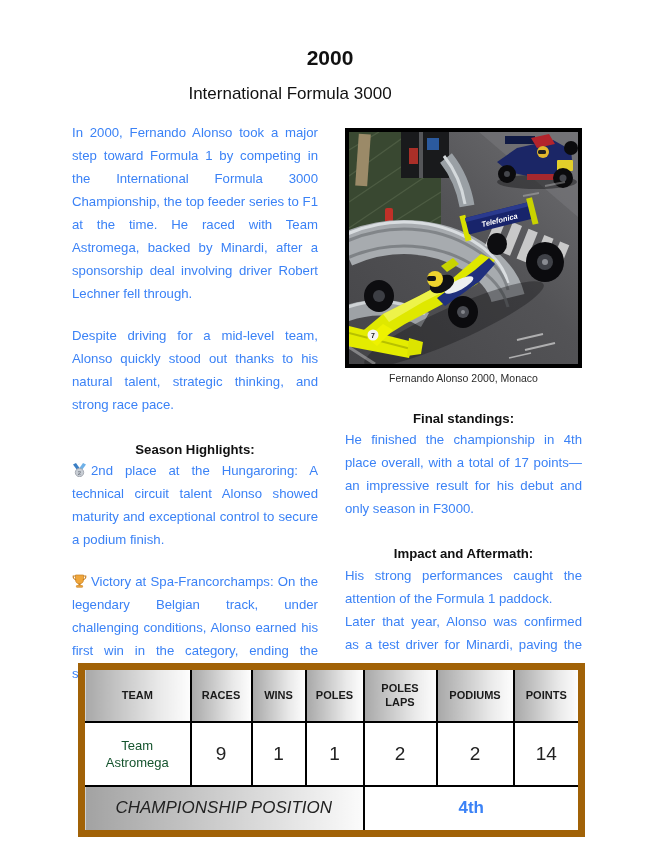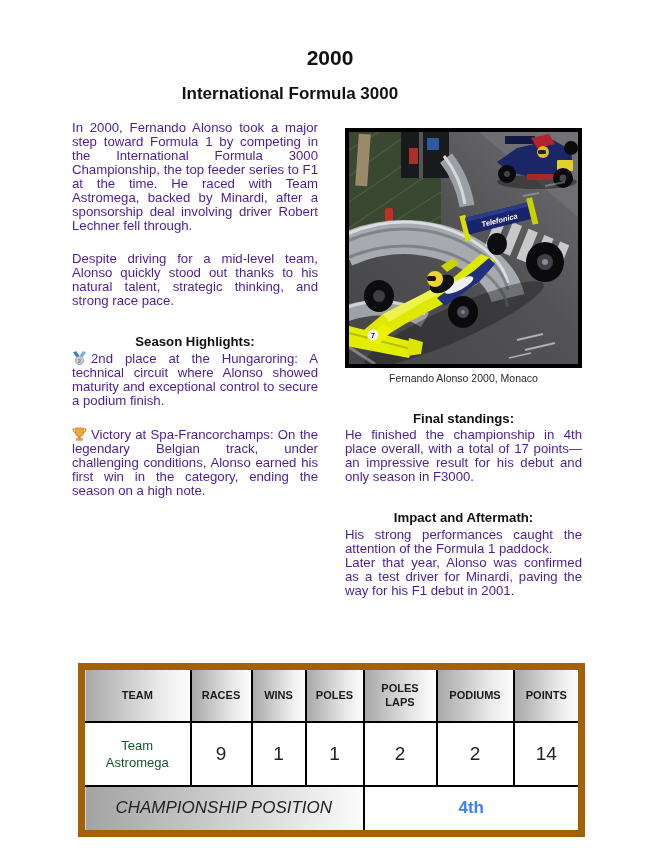--- a/index.html
+++ b/index.html
@@ -8,26 +8,26 @@
     width:660px; height:858px; position:relative; overflow:hidden;
     font-family:"Liberation Sans","DejaVu Sans",sans-serif;
     color:#3d3d3d;
   }
   .page-title {
     position:absolute; top:46px; left:0; width:660px; text-align:center;
     font-size:21px; font-weight:bold; color:#111;
   }
   .page-subtitle {
     position:absolute; top:84px; left:0; width:580px; text-align:center;
-    font-size:17px; font-weight:bold; color:#111;
+    font-size:17px; font-weight:normal; color:#111;
   }
   .col-left  { position:absolute; left:72px;  top:121px; width:246px; }
   .col-right { position:absolute; left:345px; top:128px; width:237px; }
   .body-text {
-    font-size:13.2px; line-height:14px; text-align:justify; color:#4c1d95;
+    font-size:13.2px; line-height:23px; text-align:justify; color:#3b82f6;
   }
   .gap-top { margin-top:19px; }
   .col-heading {
     font-size:13.2px; line-height:19.4px; font-weight:bold; color:#111;
     text-align:center; margin-top:24px;
   }
   .hl-icon { display:inline-block; width:15px; height:14px; vertical-align:-2px; margin-right:4px; }
   .photo-frame {
     width:237px; height:240px; border:4px solid #000; background:#4a4a4c; overflow:hidden;
   }
@@ -69,21 +69,21 @@
   <div class="col-heading">Season Highlights:</div>
 
   <p class="body-text">
     <span class="hl-icon">
       <svg viewBox="0 0 15 14" width="15" height="14">
         <polygon points="4,0 7.5,5 5,7 1,1.5" fill="#3b7fc4"></polygon>
         <polygon points="11,0 7.5,5 10,7 14,1.5" fill="#6fb1e8"></polygon>
         <circle cx="7.5" cy="9.5" r="4.2" fill="#c8cdd4" stroke="#9aa0a8" stroke-width="0.8"></circle>
         <text x="7.5" y="11.8" font-size="6" text-anchor="middle" fill="#7c828c" font-weight="bold">2</text>
       </svg>
-    </span><span>2nd place at the Hungaroring: A technical circuit where Alonso showed maturity and exceptional control to secure a podium finish.</span>
+    </span><span>2nd place at the Hungaroring: A technical circuit talent Alonso showed maturity and exceptional control to secure a podium finish.</span>
   </p>
 
   <p class="body-text gap-top">
     <span class="hl-icon">
       <svg viewBox="0 0 15 14" width="15" height="14">
         <path d="M3.5 1 h8 v4.5 a4 4.2 0 0 1 -8 0 Z" fill="#f0a63a" stroke="#c77f1f" stroke-width="0.7"></path>
         <path d="M3.5 2 h-2.3 a3 3 0 0 0 3 3.6 M11.5 2 h2.3 a3 3 0 0 1 -3 3.6" fill="none" stroke="#c77f1f" stroke-width="1.1"></path>
         <rect x="6.4" y="9.5" width="2.2" height="2" fill="#c77f1f"></rect>
         <rect x="4.4" y="11.5" width="6.2" height="1.8" rx="0.5" fill="#f0a63a" stroke="#c77f1f" stroke-width="0.6"></rect>
       </svg>

